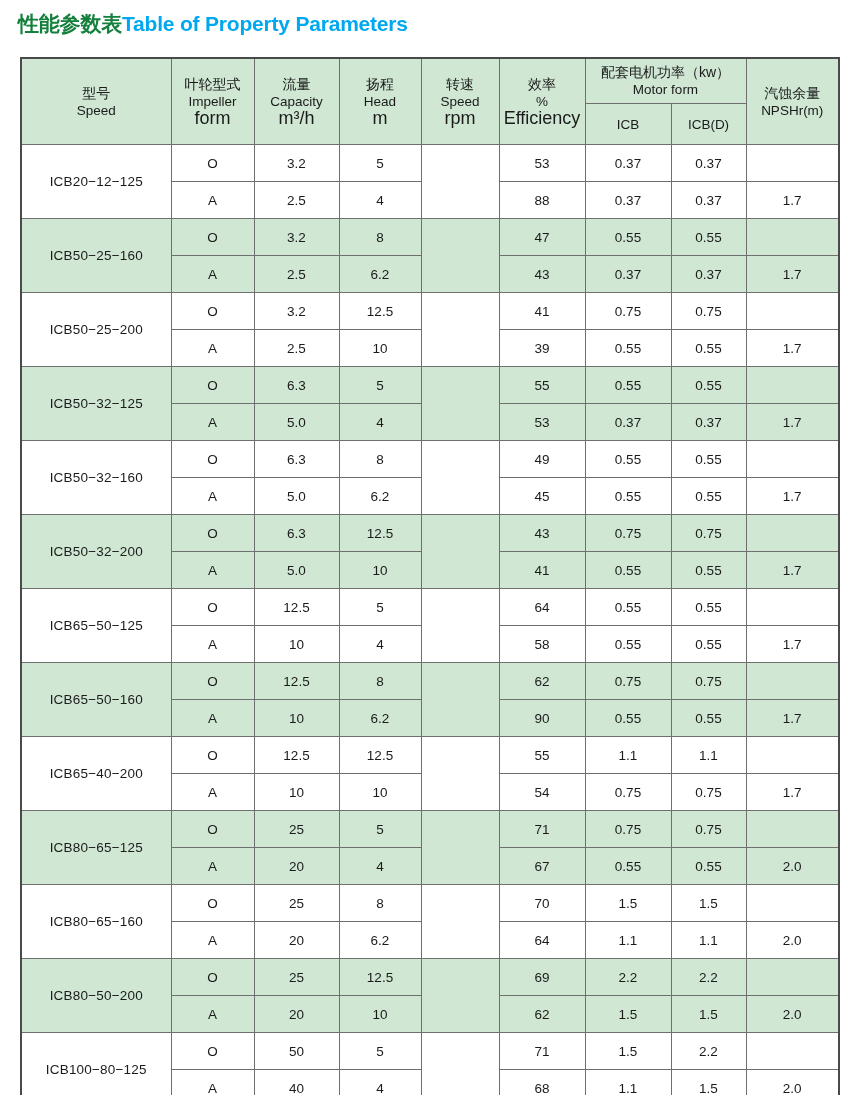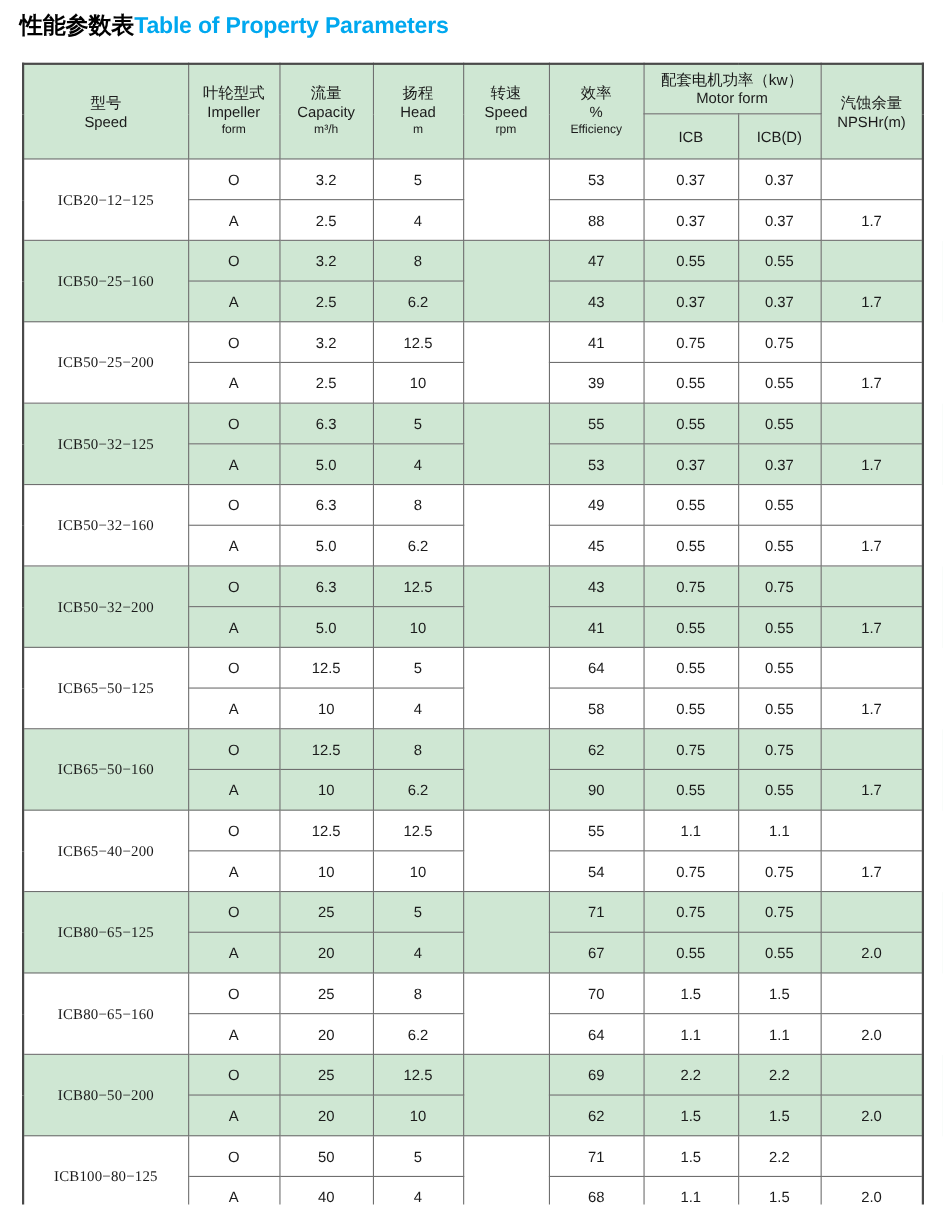--- a/index.html
+++ b/index.html
@@ -20,21 +20,21 @@
     left: 18px;
     top: 11px;
     font-size: 21px;
     font-weight: bold;
     color: #00a8ef;
     letter-spacing: -0.2px;
     white-space: nowrap;
     line-height: 26px;
   }
   .page-title .cn {
-    color: #000000;
+    color: #15803d;
   }
 
   .table-wrap {
     position: absolute;
     left: 20px;
     top: 57px;
     width: 818px;
   }
 
   table.params {
@@ -55,40 +55,39 @@
   }
 
   
   thead td {
     background: #cfe7d3;
     line-height: 17px;
     font-size: 13.5px;
   }
   .hdr-cn { display: block; font-size: 14px; }
   .hdr-en { display: block; font-size: 13.5px; }
-  .hdr-sub { display: block; font-size: 11px; }
+  .hdr-sub { display: block; font-size: 18px; }
 
   
   col.c-model    { width: 150px; }
   col.c-imp      { width: 83px;  }
   col.c-cap      { width: 85px;  }
   col.c-head     { width: 82px;  }
   col.c-speed    { width: 78px;  }
   col.c-eff      { width: 86px;  }
   col.c-icb      { width: 86px;  }
   col.c-icbd     { width: 75px;  }
   col.c-npsh     { width: 93px;  }
 
   tbody td {
     height: 36px;
   }
   td.model-cell {
     font-size: 14px;
     letter-spacing: 0.2px;
-    font-family: Liberation Serif, serif;
   }
   tr.shaded td { background: #cfe7d3; }
   tr.plain  td { background: #ffffff; }
 
   
   .band {
     position: absolute;
     background: #d6eada;
     height: 72px;
     z-index: -1;

